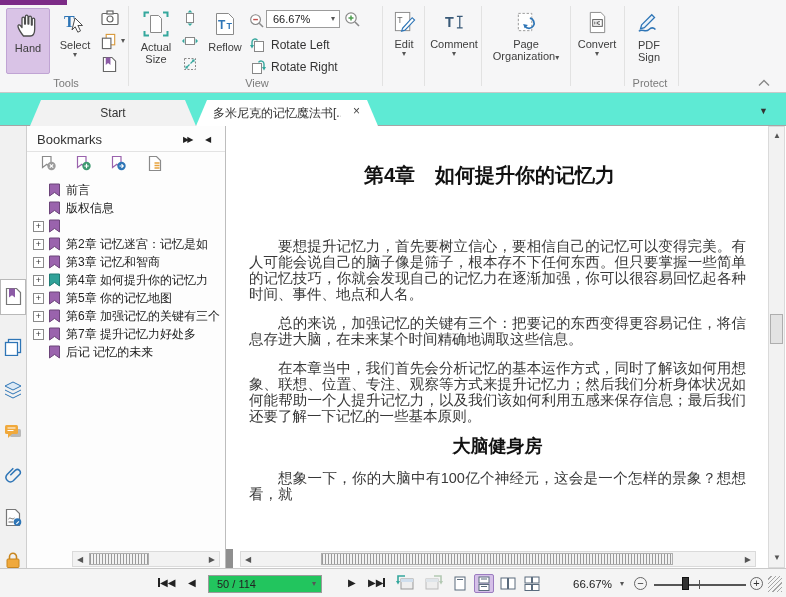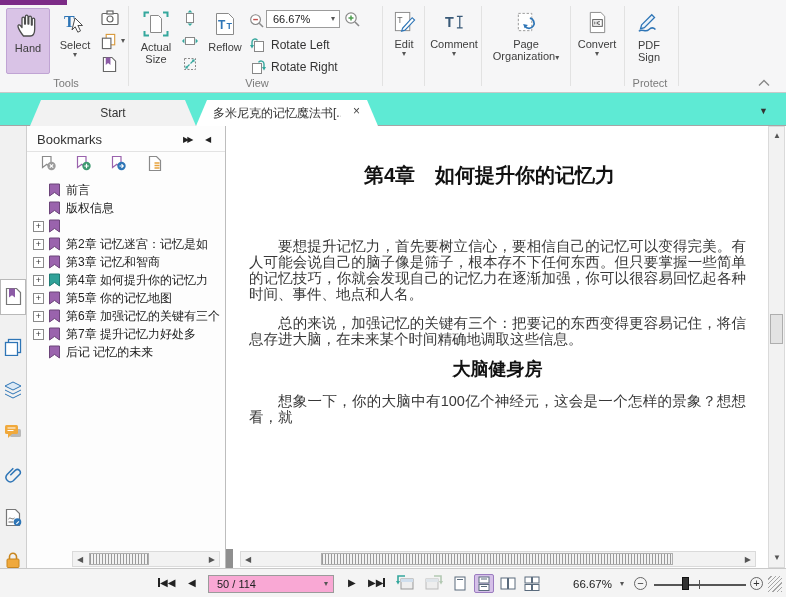--- a/index.html
+++ b/index.html
@@ -57,21 +57,21 @@
   
   .sb{position:absolute;background:#f2f2f2;border:1px solid #dadada;box-sizing:border-box;}
   .sb-arrow{position:absolute;font-size:8px;color:#555;line-height:8px;}
   .sb-thumb{position:absolute;background:#e3e3e3;border:1px solid #aeaeae;box-sizing:border-box;}
   .grip-h{background:repeating-linear-gradient(90deg,#9a9a9a 0 1px,transparent 1px 3px);}
   #splitter{position:absolute;left:226px;top:549px;width:7px;height:19px;background:#8f8f8f;}
   
   #status{position:absolute;left:0;top:568px;width:786px;height:29px;background:#f4f4f4;border-top:1px solid #c9c9c9;box-sizing:border-box;}
   .nav{position:absolute;top:7px;font-size:10px;color:#222;line-height:14px;}
   .nav .bar{display:inline-block;width:2px;height:9px;background:#222;vertical-align:-1px;}
-  #pagebox{position:absolute;left:208px;top:6px;width:126px;height:18px;background:#f9a8d4;border:1px solid #9b9b9b;box-sizing:border-box;font-size:11px;color:#222;}
+  #pagebox{position:absolute;left:208px;top:6px;width:114px;height:18px;background:#22c55e;border:1px solid #9b9b9b;box-sizing:border-box;font-size:11px;color:#222;}
   #pagebox .val{position:absolute;left:8px;top:2px;}
   #pagebox .dd{position:absolute;right:5px;top:4px;}
   .lay{position:absolute;top:5px;width:20px;height:19px;display:flex;align-items:center;justify-content:center;border-radius:2px;}
   .lay.active{background:#d5c0e8;border:1px solid #9b7cc0;box-sizing:border-box;}
   #zoom-label{position:absolute;left:552px;top:9px;width:60px;text-align:right;font-size:11.5px;color:#222;}
   .zbtn{position:absolute;top:8px;width:13px;height:13px;border:1px solid #666;border-radius:50%;box-sizing:border-box;
         font-size:11px;line-height:10px;text-align:center;color:#333;}
   #ztrack{position:absolute;left:654px;top:584px;width:92px;height:2px;background:#555;}
   #ztick{position:absolute;left:699px;top:580px;width:1px;height:9px;background:#555;}
   #zthumb{position:absolute;left:682px;top:577px;width:7px;height:13px;background:#333;border:1px solid #111;box-sizing:border-box;}
@@ -454,20 +454,21 @@
         <span>后记 记忆的未来</span>
       </div>
     </div>
   </div>
 
   <div id="doc">
     <div id="doc-title">第4章　如何提升你的记忆力</div>
     <div id="doc-body">
       <p>要想提升记忆力，首先要树立信心，要相信自己的记忆可以变得完美。有人可能会说自己的脑子像是筛子，根本存不下任何东西。但只要掌握一些简单的记忆技巧，你就会发现自己的记忆力在逐渐加强，你可以很容易回忆起各种时间、事件、地点和人名。</p>
       <p>总的来说，加强记忆的关键有三个：把要记的东西变得更容易记住，将信息存进大脑，在未来某个时间精确地调取这些信息。</p>
+      <p style="margin-bottom:0">在本章当中，我们首先会分析记忆的基本运作方式，同时了解该如何用想象、联想、位置、专注、观察等方式来提升记忆力；然后我们分析身体状况如何能帮助一个人提升记忆力，以及我们该如何利用五感来保存信息；最后我们还要了解一下记忆的一些基本原则。</p>
       <div id="doc-h2">大脑健身房</div>
       <p class="last">想象一下，你的大脑中有100亿个神经元，这会是一个怎样的景象？想想看，就</p>
     </div>
   </div>
 
   <div class="sb" style="left:72px;top:551px;width:148px;height:16px">
     <span class="sb-arrow" style="left:4px;top:4px">◀</span>
     <div class="sb-thumb grip-h" style="left:16px;top:1px;width:60px;height:12px"></div>
     <span class="sb-arrow" style="right:4px;top:4px">▶</span>
   </div>

